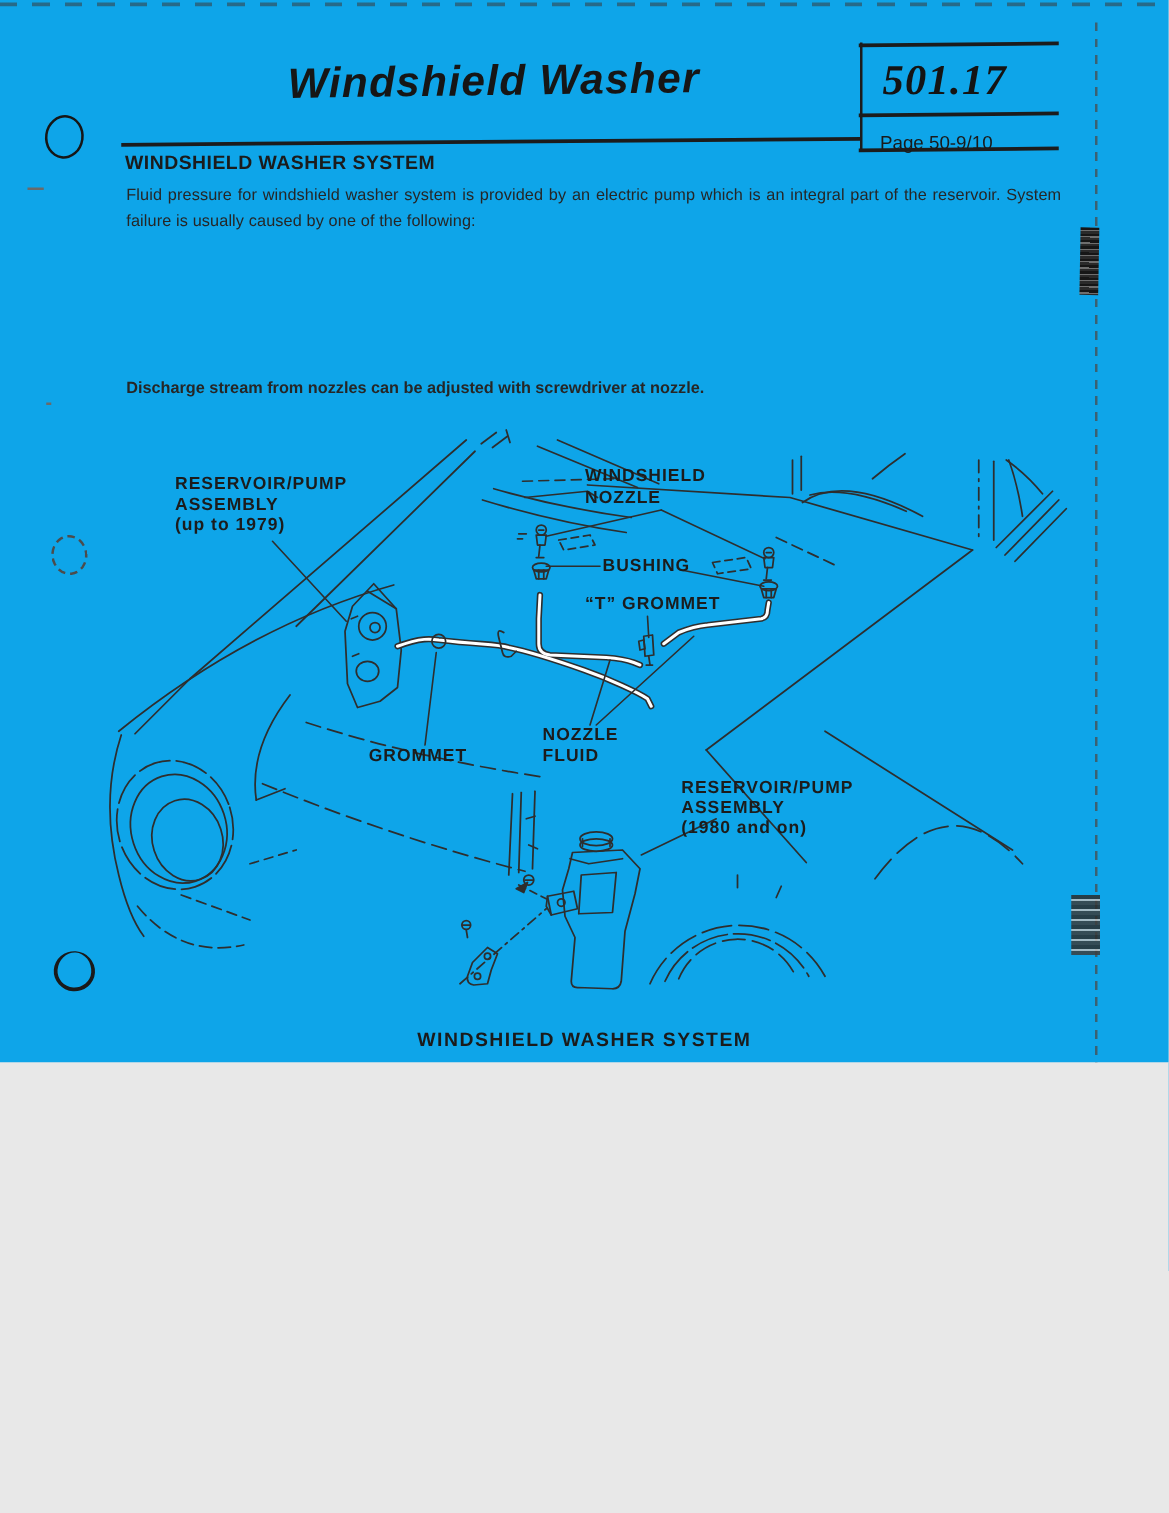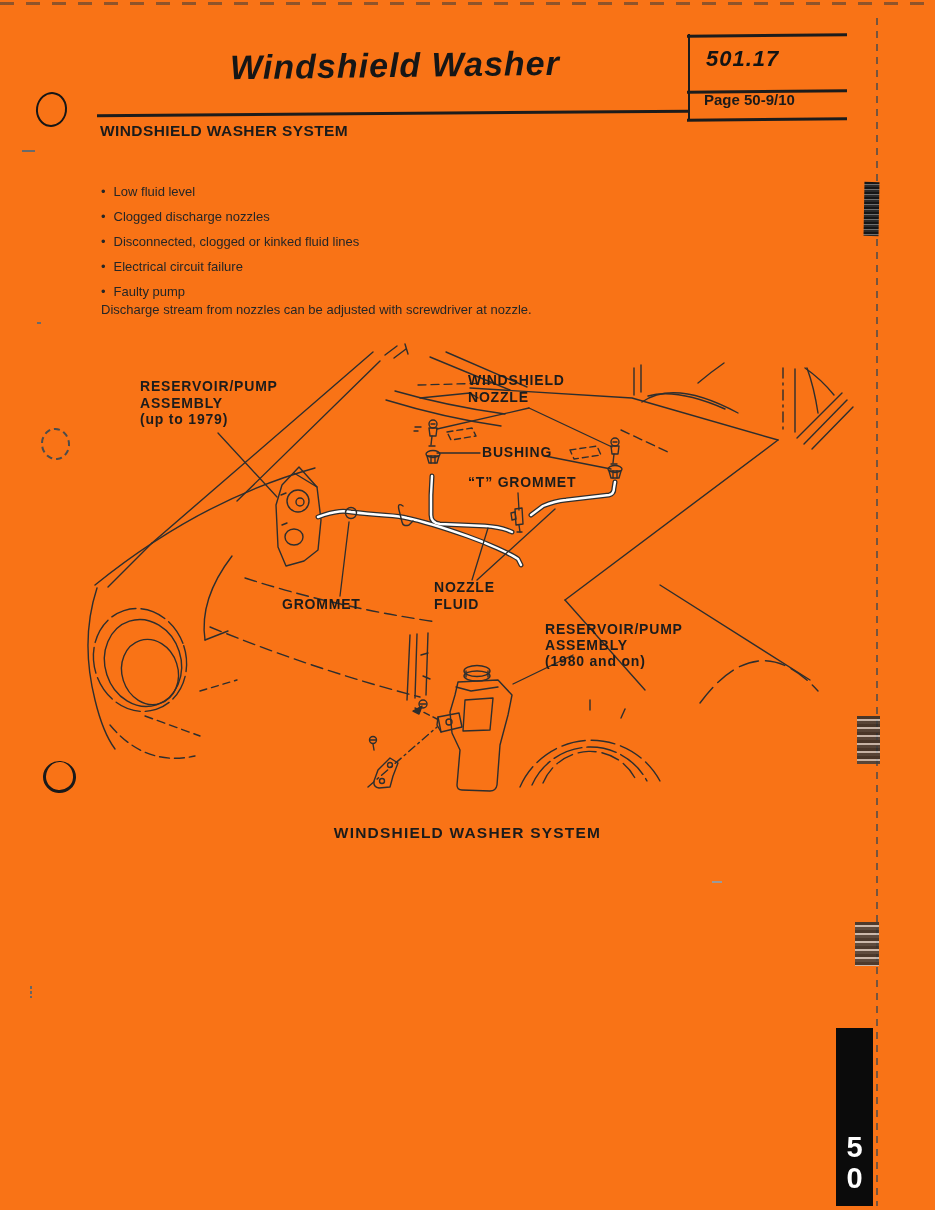--- a/index.html
+++ b/index.html
@@ -1,46 +1,46 @@
 <!DOCTYPE html>
 <html><head>
 <meta charset="utf-8">
 <style>
   html,body{margin:0;padding:0;background:#e8e8e8;}
   .page{
-    position:relative;width:935px;height:1210px;background:#f97316;
+    position:relative;width:935px;height:850px;background:#0ea5e9;
     overflow:hidden;font-family:"Liberation Sans",sans-serif;color:#1f1f1f;
     margin:0 auto;
   }
   
   .top-dashes{position:absolute;left:0;top:2px;width:935px;height:3px;
     background:repeating-linear-gradient(90deg,#3a3a3a 0 14px,transparent 14px 26px);
     opacity:.55;}
   .doc-title{position:absolute;left:160px;top:46px;width:470px;text-align:center;
     font-size:34px;font-weight:bold;font-style:italic;letter-spacing:1px;
     transform:rotate(-0.8deg);color:#161616;}
   .header-rule{position:absolute;left:97px;top:112px;width:592px;height:3px;
     background:#1c1c1c;transform:rotate(-0.45deg);}
   .section-box{position:absolute;left:688px;top:34px;width:157px;height:86px;
     border-left:2.5px solid #1c1c1c;}
   .section-box .line-top{position:absolute;left:-3px;top:0;width:160px;height:2.5px;background:#1c1c1c;transform:rotate(-0.6deg);}
   .section-box .line-mid{position:absolute;left:-3px;top:56px;width:160px;height:2.5px;background:#1c1c1c;transform:rotate(-0.6deg);}
   .section-box .line-bot{position:absolute;left:-3px;top:84px;width:160px;height:2.5px;background:#1c1c1c;transform:rotate(-0.6deg);}
-  .section-number{position:absolute;left:16px;top:12px;font-size:22px;font-weight:bold;
-    font-style:italic;letter-spacing:1px;color:#141414;}
-  .page-label{position:absolute;left:14px;top:57px;font-size:15px;font-weight:bold;color:#1a1a1a;}
+  .section-number{position:absolute;left:16px;top:12px;font-size:34px;font-weight:bold;
+    font-style:italic;letter-spacing:1px;color:#141414;font-family:Liberation Serif, serif;}
+  .page-label{position:absolute;left:14px;top:72px;font-size:15px;font-weight:normal;color:#1a1a1a;}
   
   .sys-heading{position:absolute;left:100px;top:122px;font-size:15.5px;font-weight:bold;
     letter-spacing:.4px;color:#1b1b1b;}
   .intro{position:absolute;left:101px;top:146px;width:748px;font-size:13px;
     line-height:20.5px;text-align:justify;text-align-last:left;letter-spacing:.1px;color:#262626;}
   .bullets{position:absolute;left:101px;top:185px;margin:0;padding:0;list-style:none;}
   .bullets li{font-size:13px;line-height:13px;margin-bottom:12px;color:#262626;}
   .bullets li::before{content:"\2022";margin-right:8px;font-size:13px;}
-  .note{position:absolute;left:101px;top:302px;font-size:13px;color:#262626;}
+  .note{position:absolute;left:101px;top:302px;font-size:13px;color:#262626;font-weight:bold;}
   
   .diagram-svg{position:absolute;left:85px;top:335px;}
   .dlabel{position:absolute;font-size:14px;font-weight:bold;letter-spacing:.8px;
     color:#1c1c1c;line-height:16.5px;white-space:nowrap;}
   .dlabel.center{text-align:left;white-space:normal;}
   .caption{position:absolute;left:330px;top:824px;width:275px;text-align:center;
     font-size:15.5px;font-weight:bold;letter-spacing:1.2px;color:#1b1b1b;}
   
   .binder-hole{position:absolute;border-radius:50%;}
   .hole-1{left:36px;top:92px;width:27px;height:31px;border:2.5px solid #161616;transform:rotate(8deg);}
@@ -88,27 +88,21 @@
   <div class="header-rule"></div>
   <div class="section-box">
     <div class="line-top"></div>
     <div class="section-number">501.17</div>
     <div class="line-mid"></div>
     <div class="page-label">Page 50-9/10</div>
     <div class="line-bot"></div>
   </div>
 
   <div class="sys-heading">WINDSHIELD WASHER SYSTEM</div>
-  <ul class="bullets">
-    <li>Low fluid level</li>
-    <li>Clogged discharge nozzles</li>
-    <li>Disconnected, clogged or kinked fluid lines</li>
-    <li>Electrical circuit failure</li>
-    <li>Faulty pump</li>
-  </ul>
+  <div class="intro">Fluid pressure for windshield washer system is provided by an electric pump which is an integral part of the reservoir. System failure is usually caused by one of the following:</div>
   <div class="note">Discharge stream from nozzles can be adjusted with screwdriver at nozzle.</div>
 
   <svg class="diagram-svg" width="770" height="480" viewBox="0 0 770 480" fill="none" stroke="#2e2e2e" stroke-width="1.4" stroke-linecap="round" stroke-linejoin="round">
 
     <g>
       <path d="M288,17 L67,208"></path>
       <path d="M295,26 L152,166"></path>
       <path d="M67,208 Q45,230 23,252"></path>
       <path d="M10,250 Q115,165 230,133"></path>
       <path d="M12,253 Q-5,305 10,365 Q18,398 30,414"></path>
@@ -269,21 +263,21 @@
   <div class="dlabel center" style="left:468px;top:372px;width:128px;">
     <div>WINDSHIELD</div>
     <div>NOZZLE</div>
   </div>
   <div class="dlabel" style="left:482px;top:444px;">BUSHING</div>
   <div class="dlabel" style="left:468px;top:474px;">“T” GROMMET</div>
   <div class="dlabel center" style="left:434px;top:579px;width:74px;">
     <div>NOZZLE</div>
     <div>FLUID</div>
   </div>
-  <div class="dlabel" style="left:282px;top:596px;">GROMMET</div>
+  <div class="dlabel" style="left:295px;top:596px;">GROMMET</div>
   <div class="dlabel center" style="left:545px;top:621px;width:152px;line-height:16px;">
     <div>RESERVOIR/PUMP</div>
     <div>ASSEMBLY</div>
     <div>(1980 and on)</div>
   </div>
 
   <div class="caption">WINDSHIELD WASHER SYSTEM</div>
 
   <div class="page-tab">
     <div class="digit">5</div>

